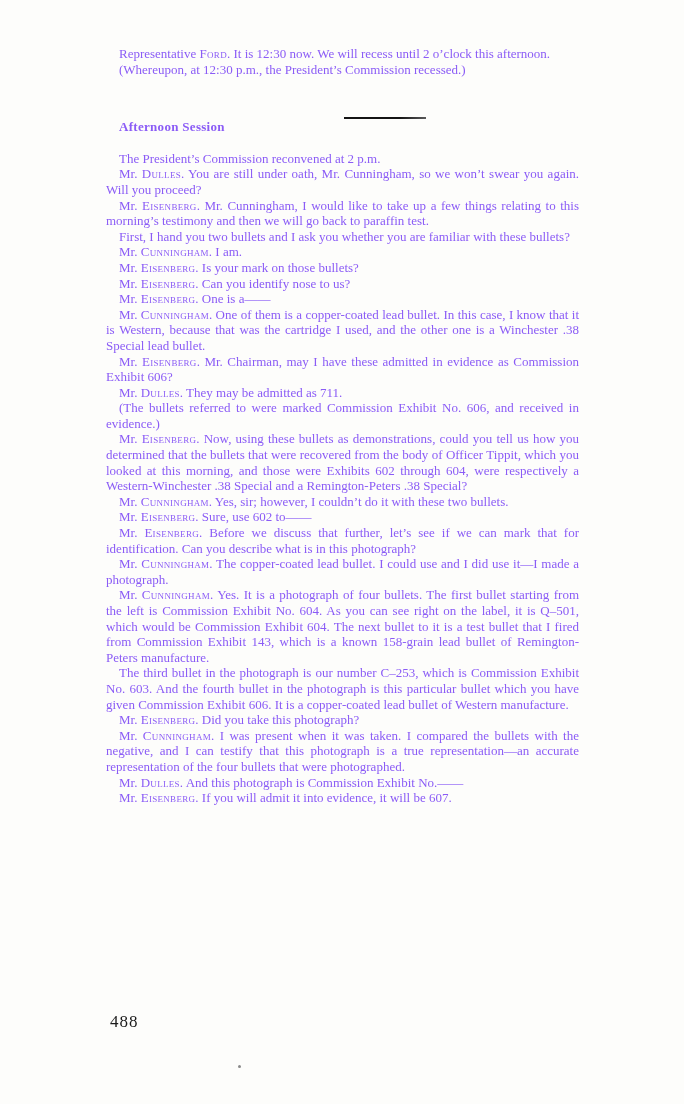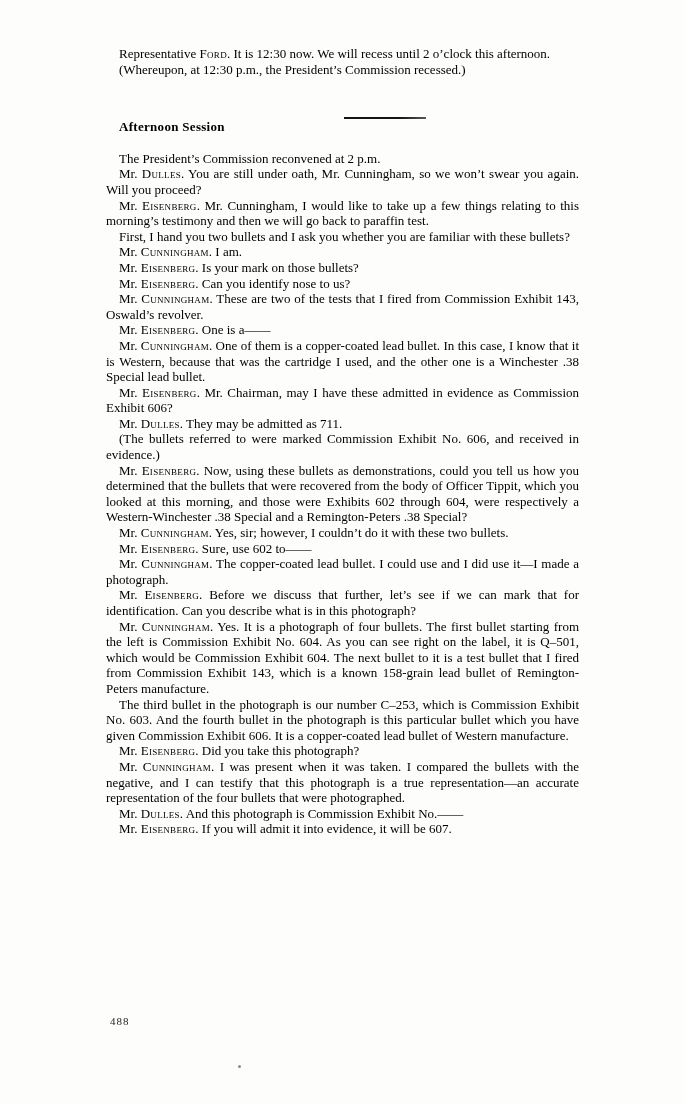--- a/index.html
+++ b/index.html
@@ -21,21 +21,21 @@
     top: 46px;
     width: 473px;
   }
 
   .content p {
     margin: 0;
     font-size: 13px;
     line-height: 15.6px;
     text-align: justify;
     text-indent: 13px;
-    color: #000000;
+    color: #8b5cf6;
   }
 
   .sc { font-variant: small-caps; letter-spacing: 0.3px; }
 
   .rule {
     height: 2px;
     width: 82px;
     margin: 40px 0 0 238px;
     background: linear-gradient(to right, #141414 0%, #141414 68%, #5a5a5a 100%);
   }
@@ -59,21 +59,21 @@
     letter-spacing: 0.4px;
     text-indent: 0;
   }
 
   .body-paragraphs { margin-top: 16px; }
 
   .pagenum {
     position: absolute;
     left: 110px;
     top: 1013px;
-    font-size: 11px;
+    font-size: 17px;
     line-height: 17px;
     letter-spacing: 1px;
     color: #1b1b1b;
   }
 
   .speck {
     position: absolute;
     left: 238px;
     top: 1065px;
     width: 3px;
@@ -99,31 +99,30 @@
 
 
     <div class="body-paragraphs">
         <p><span>The President’s Commission reconvened at 2 p.m.</span></p>
         <p><span>Mr. </span><span class="sc">Dulles</span><span>. You are still under oath, Mr. Cunningham, so we won’t swear you again. Will you proceed?</span></p>
         <p><span>Mr. </span><span class="sc">Eisenberg</span><span>. Mr. Cunningham, I would like to take up a few things relating to this morning’s testimony and then we will go back to paraffin test.</span></p>
         <p><span>First, I hand you two bullets and I ask you whether you are familiar with these bullets?</span></p>
         <p><span>Mr. </span><span class="sc">Cunningham</span><span>. I am.</span></p>
         <p><span>Mr. </span><span class="sc">Eisenberg</span><span>. Is your mark on those bullets?</span></p>
         <p><span>Mr. </span><span class="sc">Eisenberg</span><span>. Can you identify nose to us?</span></p>
-        <p><span>Mr. </span><span class="sc">Cunningham</span><span>. These are two of the tests that I fired from Commission Exhibit 143, Oswald’s revolver.</span></p>
         <p><span>Mr. </span><span class="sc">Eisenberg</span><span>. One is a——</span></p>
         <p><span>Mr. </span><span class="sc">Cunningham</span><span>. One of them is a copper-coated lead bullet. In this case, I know that it is Western, because that was the cartridge I used, and the other one is a Winchester .38 Special lead bullet.</span></p>
         <p><span>Mr. </span><span class="sc">Eisenberg</span><span>. Mr. Chairman, may I have these admitted in evidence as Commission Exhibit 606?</span></p>
         <p><span>Mr. </span><span class="sc">Dulles</span><span>. They may be admitted as 711.</span></p>
         <p><span>(The bullets referred to were marked Commission Exhibit No. 606, and received in evidence.)</span></p>
         <p><span>Mr. </span><span class="sc">Eisenberg</span><span>. Now, using these bullets as demonstrations, could you tell us how you determined that the bullets that were recovered from the body of Officer Tippit, which you looked at this morning, and those were Exhibits 602 through 604, were respectively a Western-Winchester .38 Special and a Remington-Peters .38 Special?</span></p>
         <p><span>Mr. </span><span class="sc">Cunningham</span><span>. Yes, sir; however, I couldn’t do it with these two bullets.</span></p>
         <p><span>Mr. </span><span class="sc">Eisenberg</span><span>. Sure, use 602 to——</span></p>
+        <p><span>Mr. </span><span class="sc">Eisenberg</span><span>. Before we discuss that further, let’s see if we can mark that for identification. Can you describe what is in this photograph?</span></p>
         <p><span>Mr. </span><span class="sc">Cunningham</span><span>. The copper-coated lead bullet. I could use and I did use it—I made a photograph.</span></p>
-        <p><span>Mr. </span><span class="sc">Eisenberg</span><span>. Before we discuss that further, let’s see if we can mark that for identification. Can you describe what is in this photograph?</span></p>
         <p><span>Mr. </span><span class="sc">Cunningham</span><span>. Yes. It is a photograph of four bullets. The first bullet starting from the left is Commission Exhibit No. 604. As you can see right on the label, it is Q–501, which would be Commission Exhibit 604. The next bullet to it is a test bullet that I fired from Commission Exhibit 143, which is a known 158-grain lead bullet of Remington-Peters manufacture.</span></p>
         <p><span>The third bullet in the photograph is our number C–253, which is Commission Exhibit No. 603. And the fourth bullet in the photograph is this particular bullet which you have given Commission Exhibit 606. It is a copper-coated lead bullet of Western manufacture.</span></p>
         <p><span>Mr. </span><span class="sc">Eisenberg</span><span>. Did you take this photograph?</span></p>
         <p><span>Mr. </span><span class="sc">Cunningham</span><span>. I was present when it was taken. I compared the bullets with the negative, and I can testify that this photograph is a true representation—an accurate representation of the four bullets that were photographed.</span></p>
         <p><span>Mr. </span><span class="sc">Dulles</span><span>. And this photograph is Commission Exhibit No.——</span></p>
         <p><span>Mr. </span><span class="sc">Eisenberg</span><span>. If you will admit it into evidence, it will be 607.</span></p>
       </div>
 
   </div>
 

